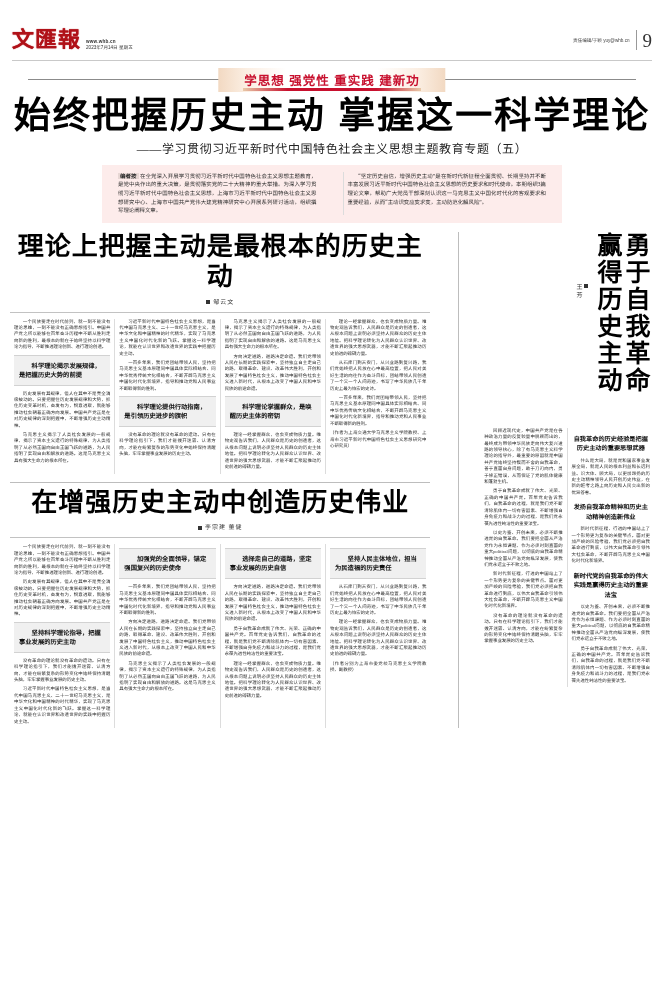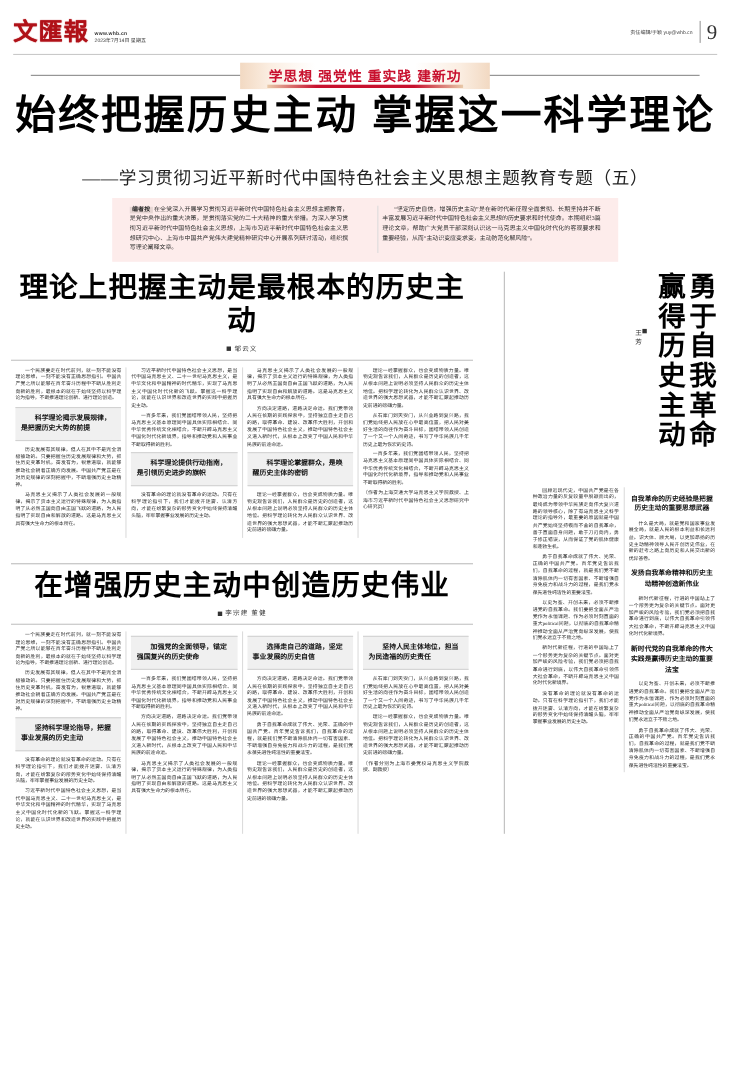--- a/index.html
+++ b/index.html
@@ -3,21 +3,21 @@
 <meta charset="utf-8">
 <title>文匯報 论苑</title>
 <style>
   html,body{margin:0;padding:0;background:#ffffff;}
   body{
     width:664px;height:988px;overflow:hidden;
     font-family:"Liberation Serif","DejaVu Serif",serif;
     color:#1a1a1a;
     position:relative;
   }
-  .page{width:664px;height:988px;position:relative;box-sizing:border-box;padding:5px 10px;}
+  .page{width:664px;height:988px;position:relative;box-sizing:border-box;padding:16px 10px;}
 
   
   .masthead{height:36px;display:flex;align-items:center;padding:6px 2px 0 2px;position:relative;}
   .logo-block{display:flex;align-items:flex-end;gap:5px;}
   .logo-cn{
     font-family:"Liberation Serif","DejaVu Serif",serif;
     font-weight:bold;font-size:22px;letter-spacing:1px;color:#b01118;
     line-height:1;text-shadow:0 0 1px #b01118;
   }
   .logo-meta{font-size:4.6px;line-height:6px;color:#333;font-family:"Liberation Sans",sans-serif;}
@@ -45,21 +45,21 @@
     font-weight:bold;font-size:12.5px;color:#c8102e;letter-spacing:1px;white-space:nowrap;
   }
   .banner-under{position:absolute;left:50%;transform:translateX(-50%);top:20px;width:178px;height:2.5px;
     background:linear-gradient(90deg,#e8c9a8,#c8102e 25%,#c8102e 75%,#e8c9a8);}
 
   
   .head-main{
     text-align:center;font-family:"Liberation Sans","DejaVu Sans",sans-serif;
     font-weight:bold;font-size:37px;letter-spacing:2px;margin-top:7px;line-height:1.05;color:#000;
   }
-  .head-sub{text-align:center;font-size:16px;letter-spacing:.6px;margin-top:23px;color:#222;}
+  .head-sub{text-align:center;font-size:12px;letter-spacing:.6px;margin-top:3px;color:#222;}
 
   
   .ednote{
     margin:8px 92px 0 92px;background:#fdeceb;padding:7px 12px 8px 12px;
     display:flex;gap:22px;
   }
   .ednote .col{flex:1;font-size:5.4px;line-height:8.6px;text-align:justify;color:#2b2b2b;}
   .ednote .lead{font-weight:bold;background:#e7d7d4;padding:0 2px;}
   .ednote .ind{text-indent:2em;display:block;}
 
@@ -189,21 +189,21 @@
           </div>
           <div class="col">
             <p class="ptext">理论一经掌握群众，也会变成物质力量。唯物史观告诉我们，人民群众是历史的创造者，这从根本问题上说明必须坚持人民群众的历史主体地位。把科学理论转化为人民群众认识世界、改造世界的强大思想武器，才能不断汇聚起推动历史前进的磅礴力量。</p>
             <p class="ptext">从石库门到天安门，从兴业路到复兴路，我们党始终把人民放在心中最高位置，把人民对美好生活的向往作为奋斗目标，团结带领人民创造了一个又一个人间奇迹，书写了中华民族几千年历史上最为恢宏的史诗。</p>
             <p class="ptext">一百多年来，我们党团结带领人民，坚持把马克思主义基本原理同中国具体实际相结合、同中华优秀传统文化相结合，不断开辟马克思主义中国化时代化新境界，指导和推动党和人民事业不断取得新的胜利。</p>
             <p class="ptext noind">（作者为上海交通大学马克思主义学院教授、上海市习近平新时代中国特色社会主义思想研究中心研究员）</p>
           </div>
         </div>
       </div>
 
-      <div style="margin-top:23px;">
+      <div style="margin-top:8px;">
         <div class="toprule"></div>
         <div class="art-title">在增强历史主动中创造历史伟业</div>
         <div class="art-byline">
           <span class="sq"></span><span>李宗建 董健</span>
         </div>
         <div class="rule-thin"></div>
 
         <div class="cols">
           <div class="col">
             <p class="ptext">一个民族要走在时代前列，就一刻不能没有理论思维，一刻不能没有正确思想指引。中国共产党之所以能够在百年奋斗历程中不断从胜利走向新的胜利，最根本的就在于始终坚持以科学理论为指导，不断推进理论创新、进行理论创造。</p>

